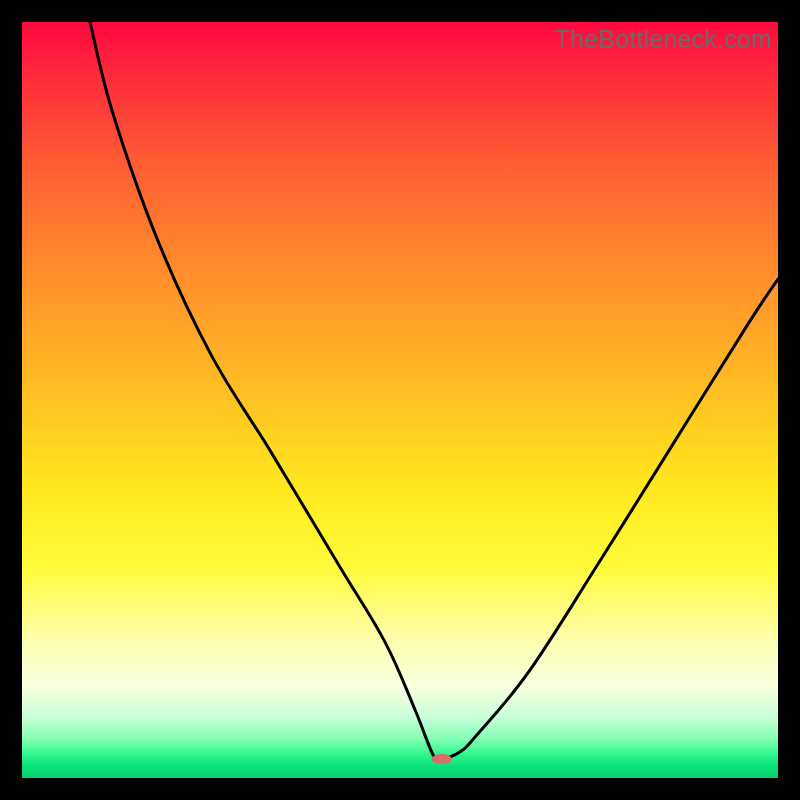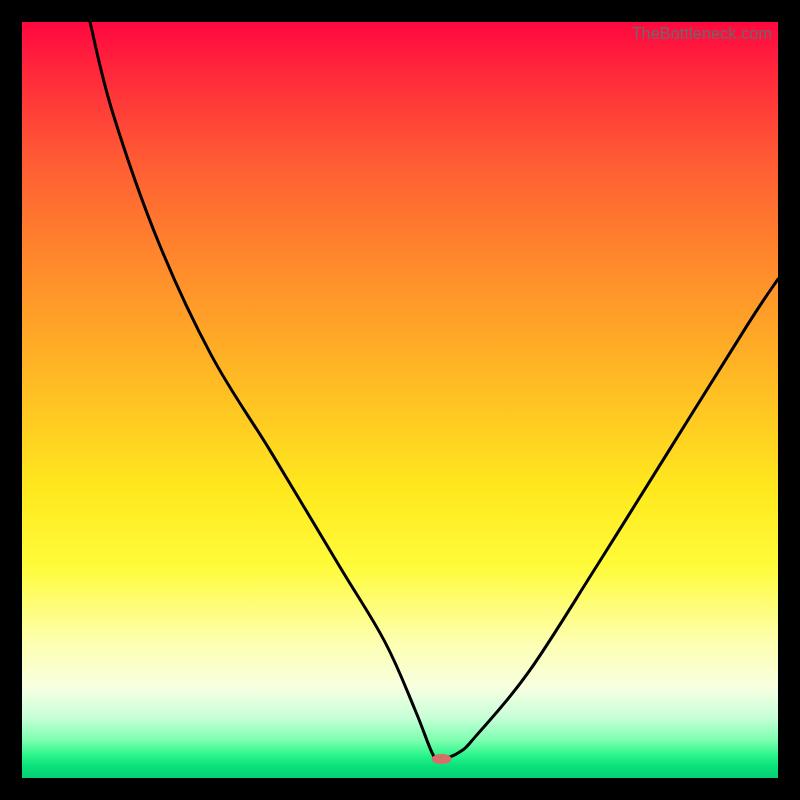--- a/index.html
+++ b/index.html
@@ -37,21 +37,21 @@
       #c7ffd8 92%,
       #7dffb0 95%,
       #2bf58a 97%,
       #08e07a 98.5%,
       #05cf74 100%);
   }
   .watermark {
     position: absolute;
     top: 3px;
     right: 6px;
-    font-size: 16px;
+    font-size: 25px;
     color: #6a6a6a;
     font-weight: 500;
     letter-spacing: 0.2px;
   }
   svg.curve {
     position: absolute;
     left: 0;
     top: 0;
     width: 100%;
     height: 100%;

